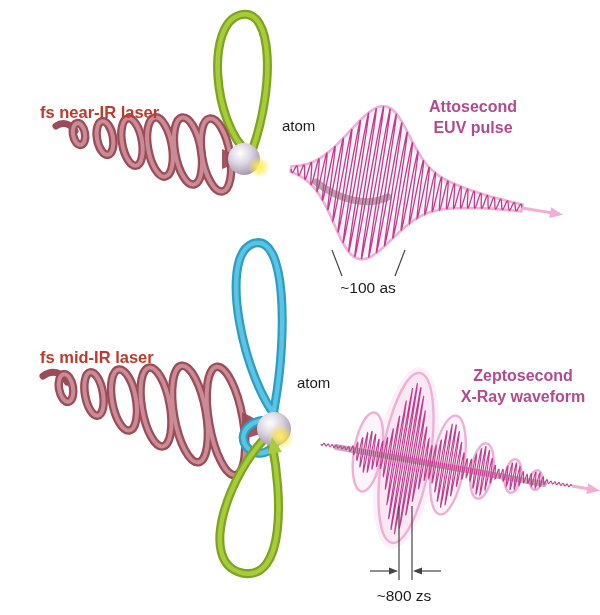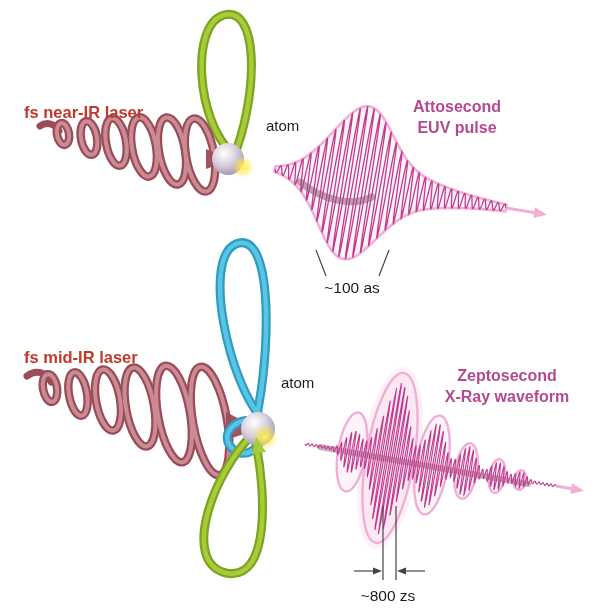--- a/index.html
+++ b/index.html
@@ -1,17 +1,17 @@
 <!DOCTYPE html>
 <html><head>
 <meta charset="utf-8">
 <style>
   html,body{margin:0;padding:0;background:#ffffff;}
   body{width:600px;height:615px;overflow:hidden;font-family:"Liberation Sans",sans-serif;}
-  .stage{position:relative;width:527px;height:615px;background:#ffffff;}
+  .stage{position:relative;width:527px;height:615px;background:#ffffff;margin-left:16px;}
   svg{display:block;}
   .txt-red{fill:#c0392b;font-family:"Liberation Sans",sans-serif;font-size:16.5px;font-weight:600;}
   .txt-pink{fill:#b5498f;font-family:"Liberation Sans",sans-serif;font-size:16px;font-weight:600;}
   .txt-black{fill:#1c1c1c;font-family:"Liberation Sans",sans-serif;font-size:15px;}
   .txt-meas{fill:#1c1c1c;font-family:"Liberation Sans",sans-serif;font-size:15.5px;}
   .lu-green{fill:none;stroke:#7da320;stroke-width:9;stroke-linecap:round;}
   .lo-green{fill:none;stroke:#a6cd39;stroke-width:4.5;stroke-linecap:round;}
   .lu-blue{fill:none;stroke:#2e9dc2;stroke-width:9;stroke-linecap:round;}
   .lo-blue{fill:none;stroke:#5ac4e4;stroke-width:4.5;stroke-linecap:round;}
   .meas{stroke:#444;stroke-width:1.2;}

